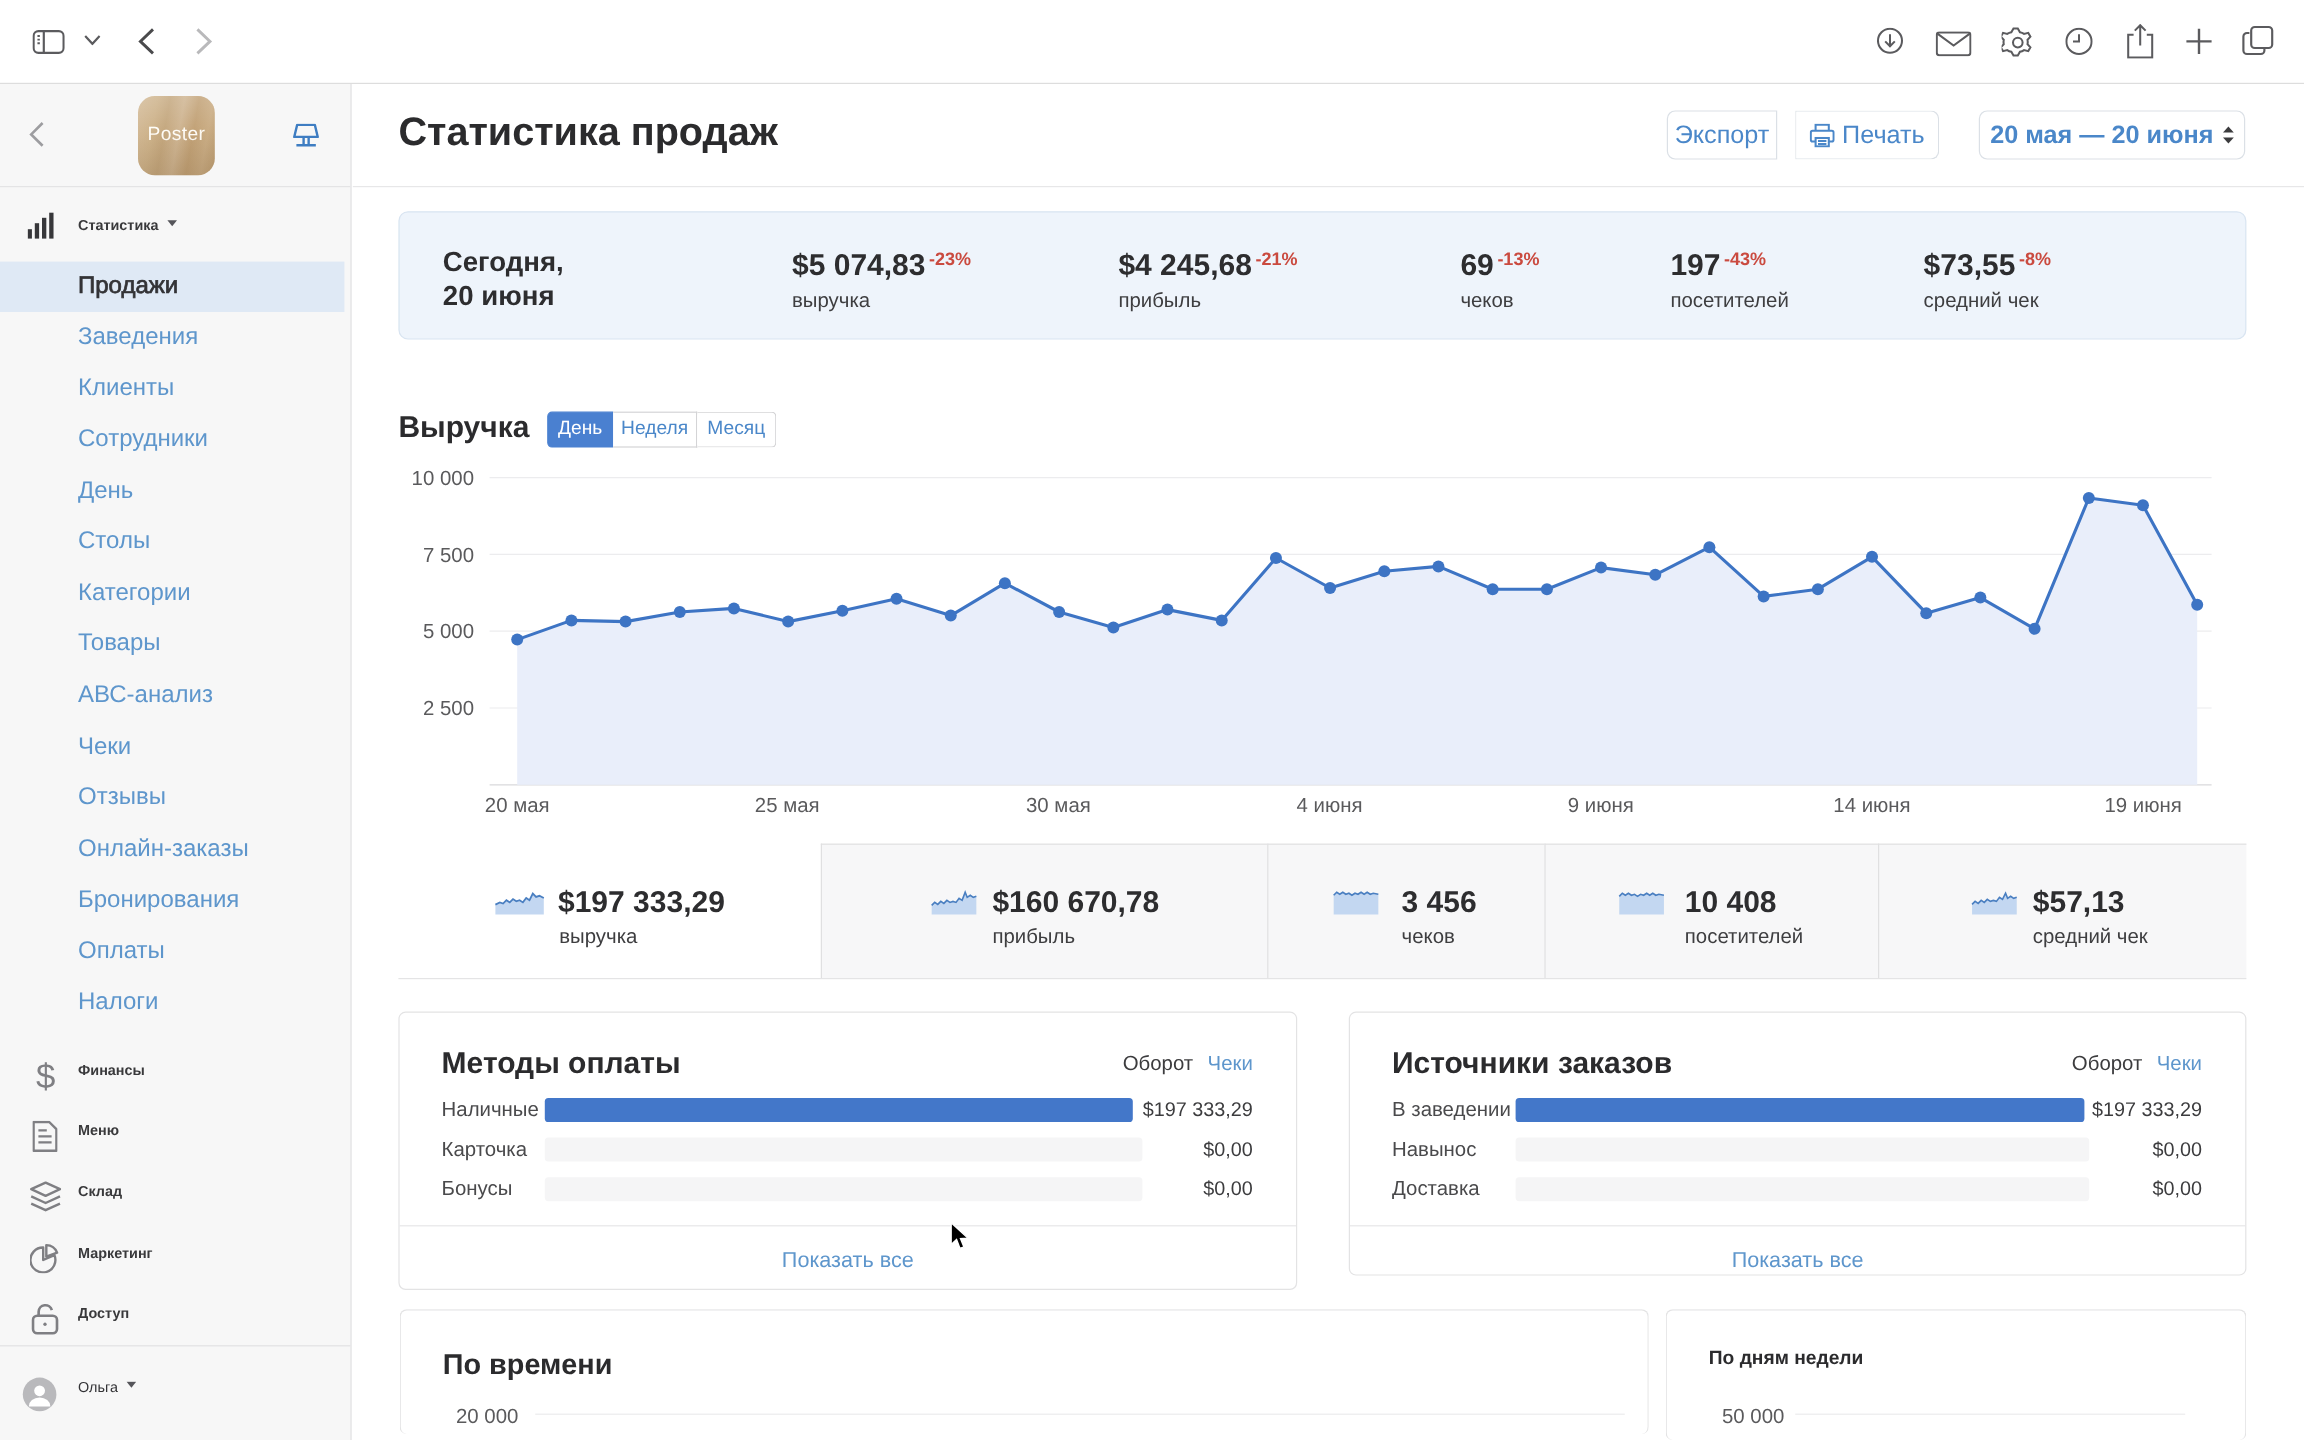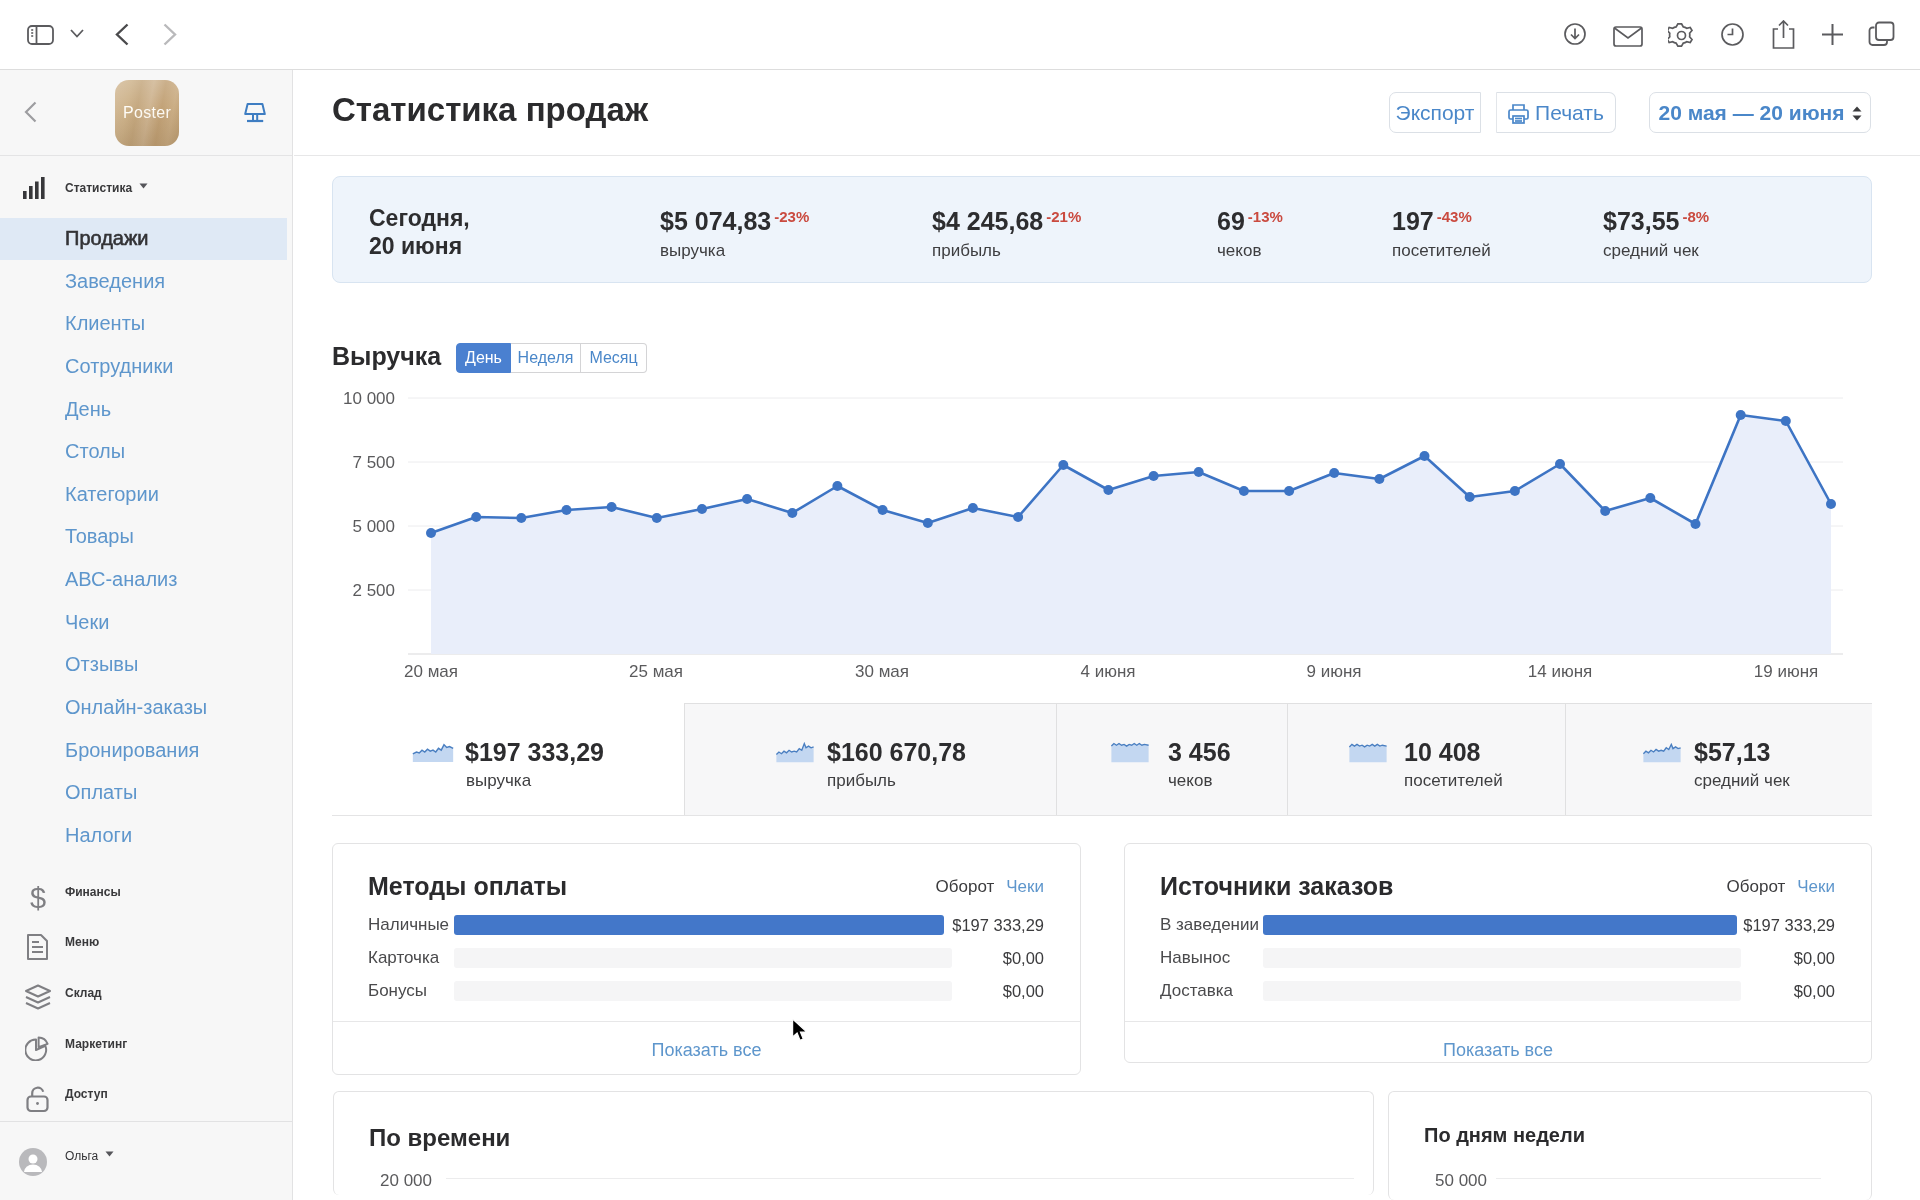--- a/index.html
+++ b/index.html
@@ -376,21 +376,21 @@
     <div class="abs" style="left:0;top:177px;width:746px;height:1px;background:#e7e7e8"></div>
     <div class="showall" style="top:196px">Показать все</div>
   </div>
 
   <div class="card" style="left:39px;top:1021px;width:1041px;height:104px;border-bottom:none">
     <div class="card-title" style="top:32px;font-size:24px">По времени</div>
     <div class="abs" style="left:46px;top:79px;font-size:17px;color:#5a5a5c">20 000</div>
     <div class="abs" style="left:112px;top:86px;width:908px;height:1px;background:#ececed"></div>
   </div>
   <div class="card" style="left:1094px;top:1021px;width:484px;height:109px;border-bottom:none">
-    <div class="card-title" style="top:32px;font-size:20px">По дням недели</div>
+    <div class="card-title" style="top:32px;font-size:16px">По дням недели</div>
     <div class="abs" style="left:46px;top:79px;font-size:17px;color:#5a5a5c">50 000</div>
     <div class="abs" style="left:107px;top:86px;width:325px;height:1px;background:#ececed"></div>
   </div>
 </div>
 
 <svg class="abs" style="left:791px;top:1018px" width="18" height="25" viewBox="0 0 22 30">
   <path d="M2 1 L2 23 L7.5 18 L11 27 L15 25.5 L11.5 17 L19 16.5 Z" fill="#000" stroke="#fff" stroke-width="1.4"></path>
 </svg>
 
 </body></html>

